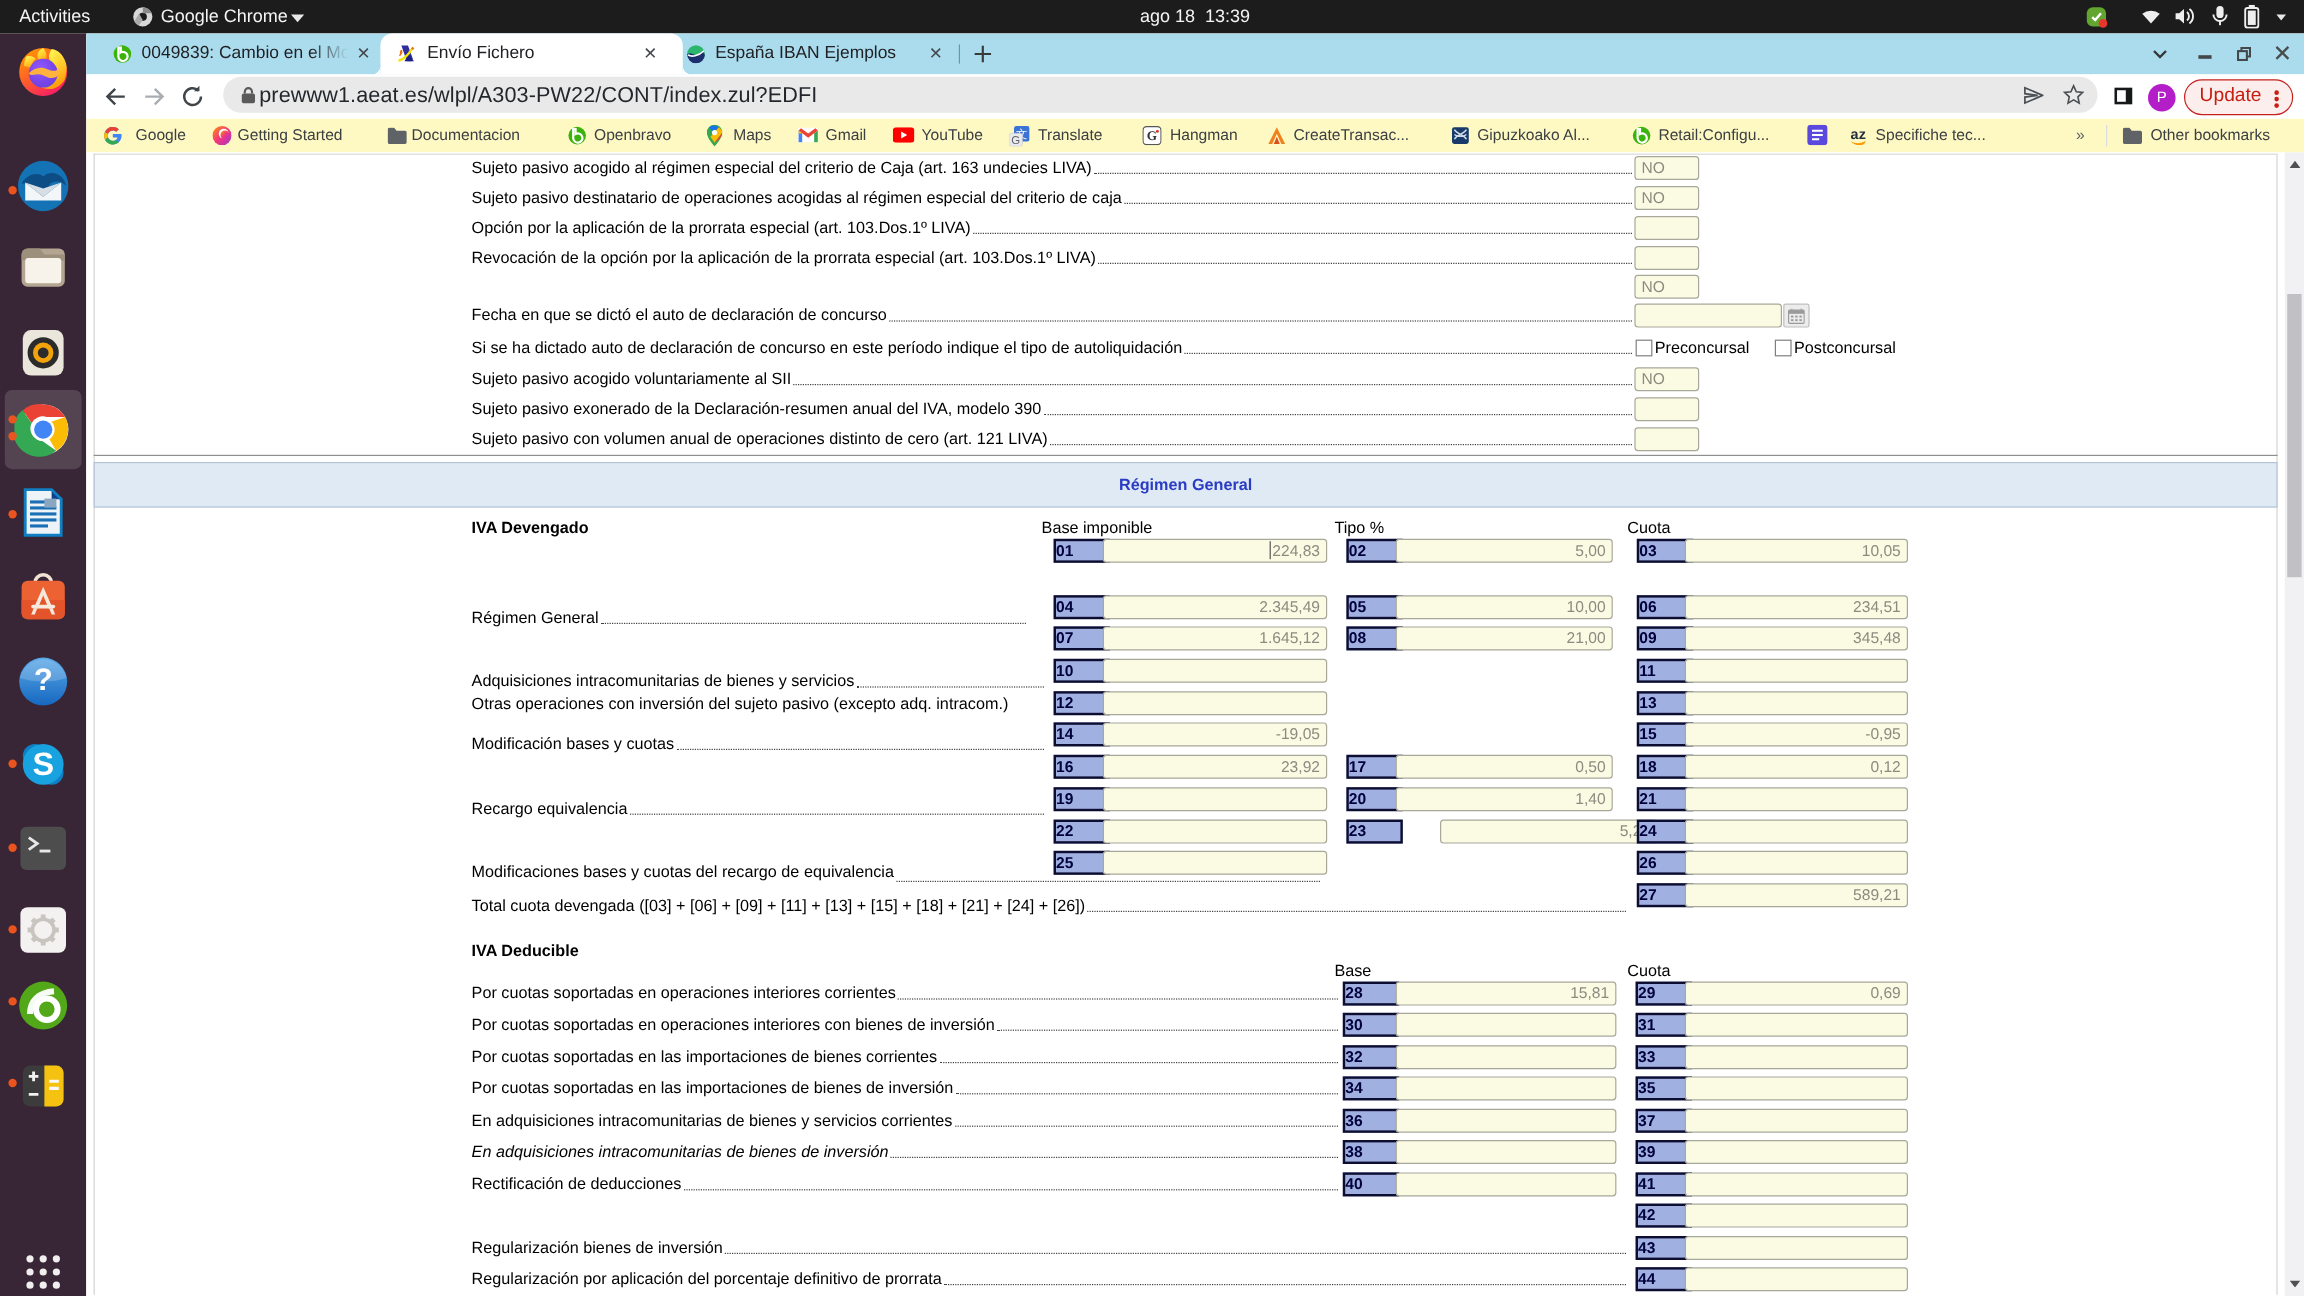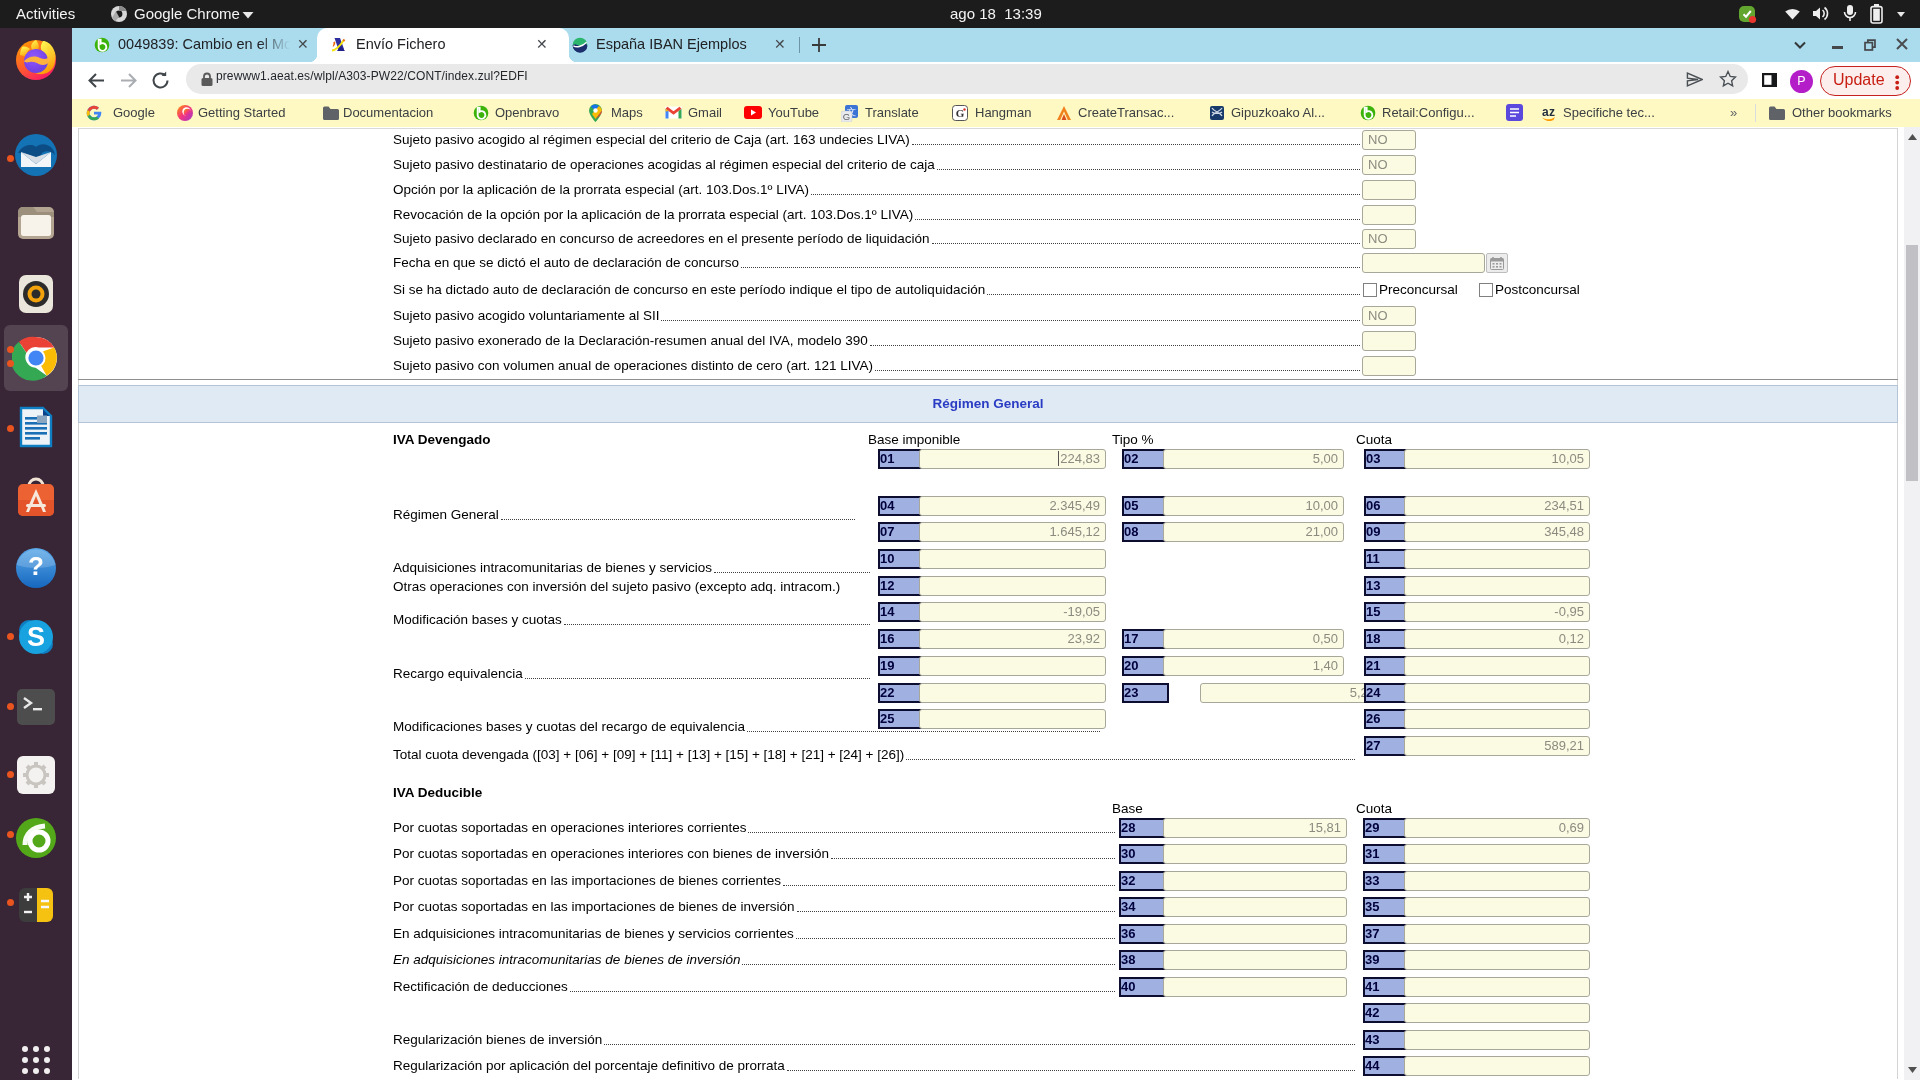--- a/index.html
+++ b/index.html
@@ -308,21 +308,21 @@
       </svg>
     <svg class="abs" style="left:78px;top:8px;" width="21" height="21" viewBox="0 0 21 21">
       <path d="M17.5 10.5 a7 7 0 1 1 -2.1 -5" fill="none" stroke="#40454a" stroke-width="2"></path>
       <path d="M16.2 1.5 V6 H11.6 Z" fill="#40454a"></path>
     </svg>
     <div id="omnibox">
       <svg class="abs" style="left:14px;top:8px;" width="14" height="15" viewBox="0 0 14 15">
         <rect x="1.5" y="6" width="11" height="8" rx="1.5" fill="#5a5a5a"></rect>
         <path d="M4 6 V4.5 a3 3 0 0 1 6 0 V6" fill="none" stroke="#5a5a5a" stroke-width="1.8"></path>
       </svg>
-      <div class="abs" style="left:30px;top:5.5px;font-size:12px;color:#23272c;letter-spacing:0.1px;">prewww1.aeat.es/wlpl/A303-PW22/CONT/index.zul?EDFI</div>
+      <div class="abs" style="left:30px;top:5.5px;font-size:18px;color:#23272c;letter-spacing:0.1px;">prewww1.aeat.es/wlpl/A303-PW22/CONT/index.zul?EDFI</div>
       <svg class="abs" style="left:1500px;top:7px;" width="17" height="17" viewBox="0 0 24 24">
           <path d="M2 21 L23 12 L2 3 L2 10 L17 12 L2 14 Z" fill="none" stroke="#4a4f54" stroke-width="2"></path>
         </svg>
       <svg class="abs" style="left:1533px;top:6px;" width="18" height="18" viewBox="0 0 24 24">
           <path d="M12 2 l3 6.6 7 0.8 -5.2 4.8 1.4 7 -6.2 -3.6 -6.2 3.6 1.4 -7 -5.2 -4.8 7 -0.8Z" fill="none" stroke="#4a4f54" stroke-width="1.8"></path>
         </svg>
     </div>
     <svg class="abs" style="left:1690px;top:11px;" width="15" height="14" viewBox="0 0 15 14">
       <rect x="1" y="1" width="13" height="12" fill="none" stroke="#17181a" stroke-width="2.4"></rect>
       <rect x="9.5" y="1" width="4.5" height="12" fill="#17181a"></rect>
@@ -454,24 +454,20 @@
     <div class="lrow" style="left:321px;top:53px;width:967px;">
         <span>Opción por la aplicación de la prorrata especial (art. 103.Dos.1º LIVA)</span>
         <div class="lead"></div>
       </div>
     <div class="in" style="left:1290px;top:53px;width:54px;"></div>
     <div class="lrow" style="left:321px;top:78px;width:967px;">
         <span>Revocación de la opción por la aplicación de la prorrata especial (art. 103.Dos.1º LIVA)</span>
         <div class="lead"></div>
       </div>
     <div class="in" style="left:1290px;top:78px;width:54px;"></div>
-    <div class="lrow" style="left:321px;top:102px;width:967px;">
-        <span>Sujeto pasivo declarado en concurso de acreedores en el presente período de liquidación</span>
-        <div class="lead"></div>
-      </div>
     <div class="in" style="left:1290px;top:102px;width:54px;">NO</div>
     <div class="lrow" style="left:321px;top:126px;width:967px;">
         <span>Fecha en que se dictó el auto de declaración de concurso</span>
         <div class="lead"></div>
       </div>
     <div class="in" style="left:1290px;top:126px;width:123px;"></div>
     <div class="abs" style="left:1414px;top:126px;width:22px;height:20px;background:#ececec;border:1px solid #bdbdbd;border-radius:2px;">
       <svg style="position:absolute;left:3px;top:3px;" width="14" height="13" viewBox="0 0 14 13">
         <rect x="0.5" y="1.5" width="13" height="11" rx="1" fill="none" stroke="#9a9a9a"></rect>
         <rect x="0.5" y="1.5" width="13" height="3" fill="#9a9a9a"></rect>
@@ -585,21 +581,21 @@
     <div class="in" style="left:1332px;top:529px;width:186px;"></div>
     <div class="nb" style="left:806px;top:556px;">22</div>
     <div class="in" style="left:847px;top:556px;width:187px;"></div>
     <div class="nb" style="left:1050px;top:556px;">23</div>
     <div class="in inr" style="left:1128px;top:556px;width:181px;">5,20</div>
     <div class="nb" style="left:1292px;top:556px;">24</div>
     <div class="in" style="left:1332px;top:556px;width:186px;"></div>
 
     <div class="nb" style="left:806px;top:582px;">25</div>
     <div class="in" style="left:847px;top:582px;width:187px;"></div>
-    <div class="lrow" style="left:321px;top:590px;width:707px;">
+    <div class="lrow" style="left:321px;top:590px;width:707px;align-items:center;">
         <span>Modificaciones bases y cuotas del recargo de equivalencia</span>
         <div class="lead"></div>
       </div>
     <div class="nb" style="left:1292px;top:582px;">26</div>
     <div class="in" style="left:1332px;top:582px;width:186px;"></div>
     <div class="lrow" style="left:321px;top:618px;width:962px;">
         <span>Total cuota devengada ([03] + [06] + [09] + [11] + [13] + [15] + [18] + [21] + [24] + [26])</span>
         <div class="lead"></div>
       </div>
     <div class="nb" style="left:1292px;top:609px;">27</div>

